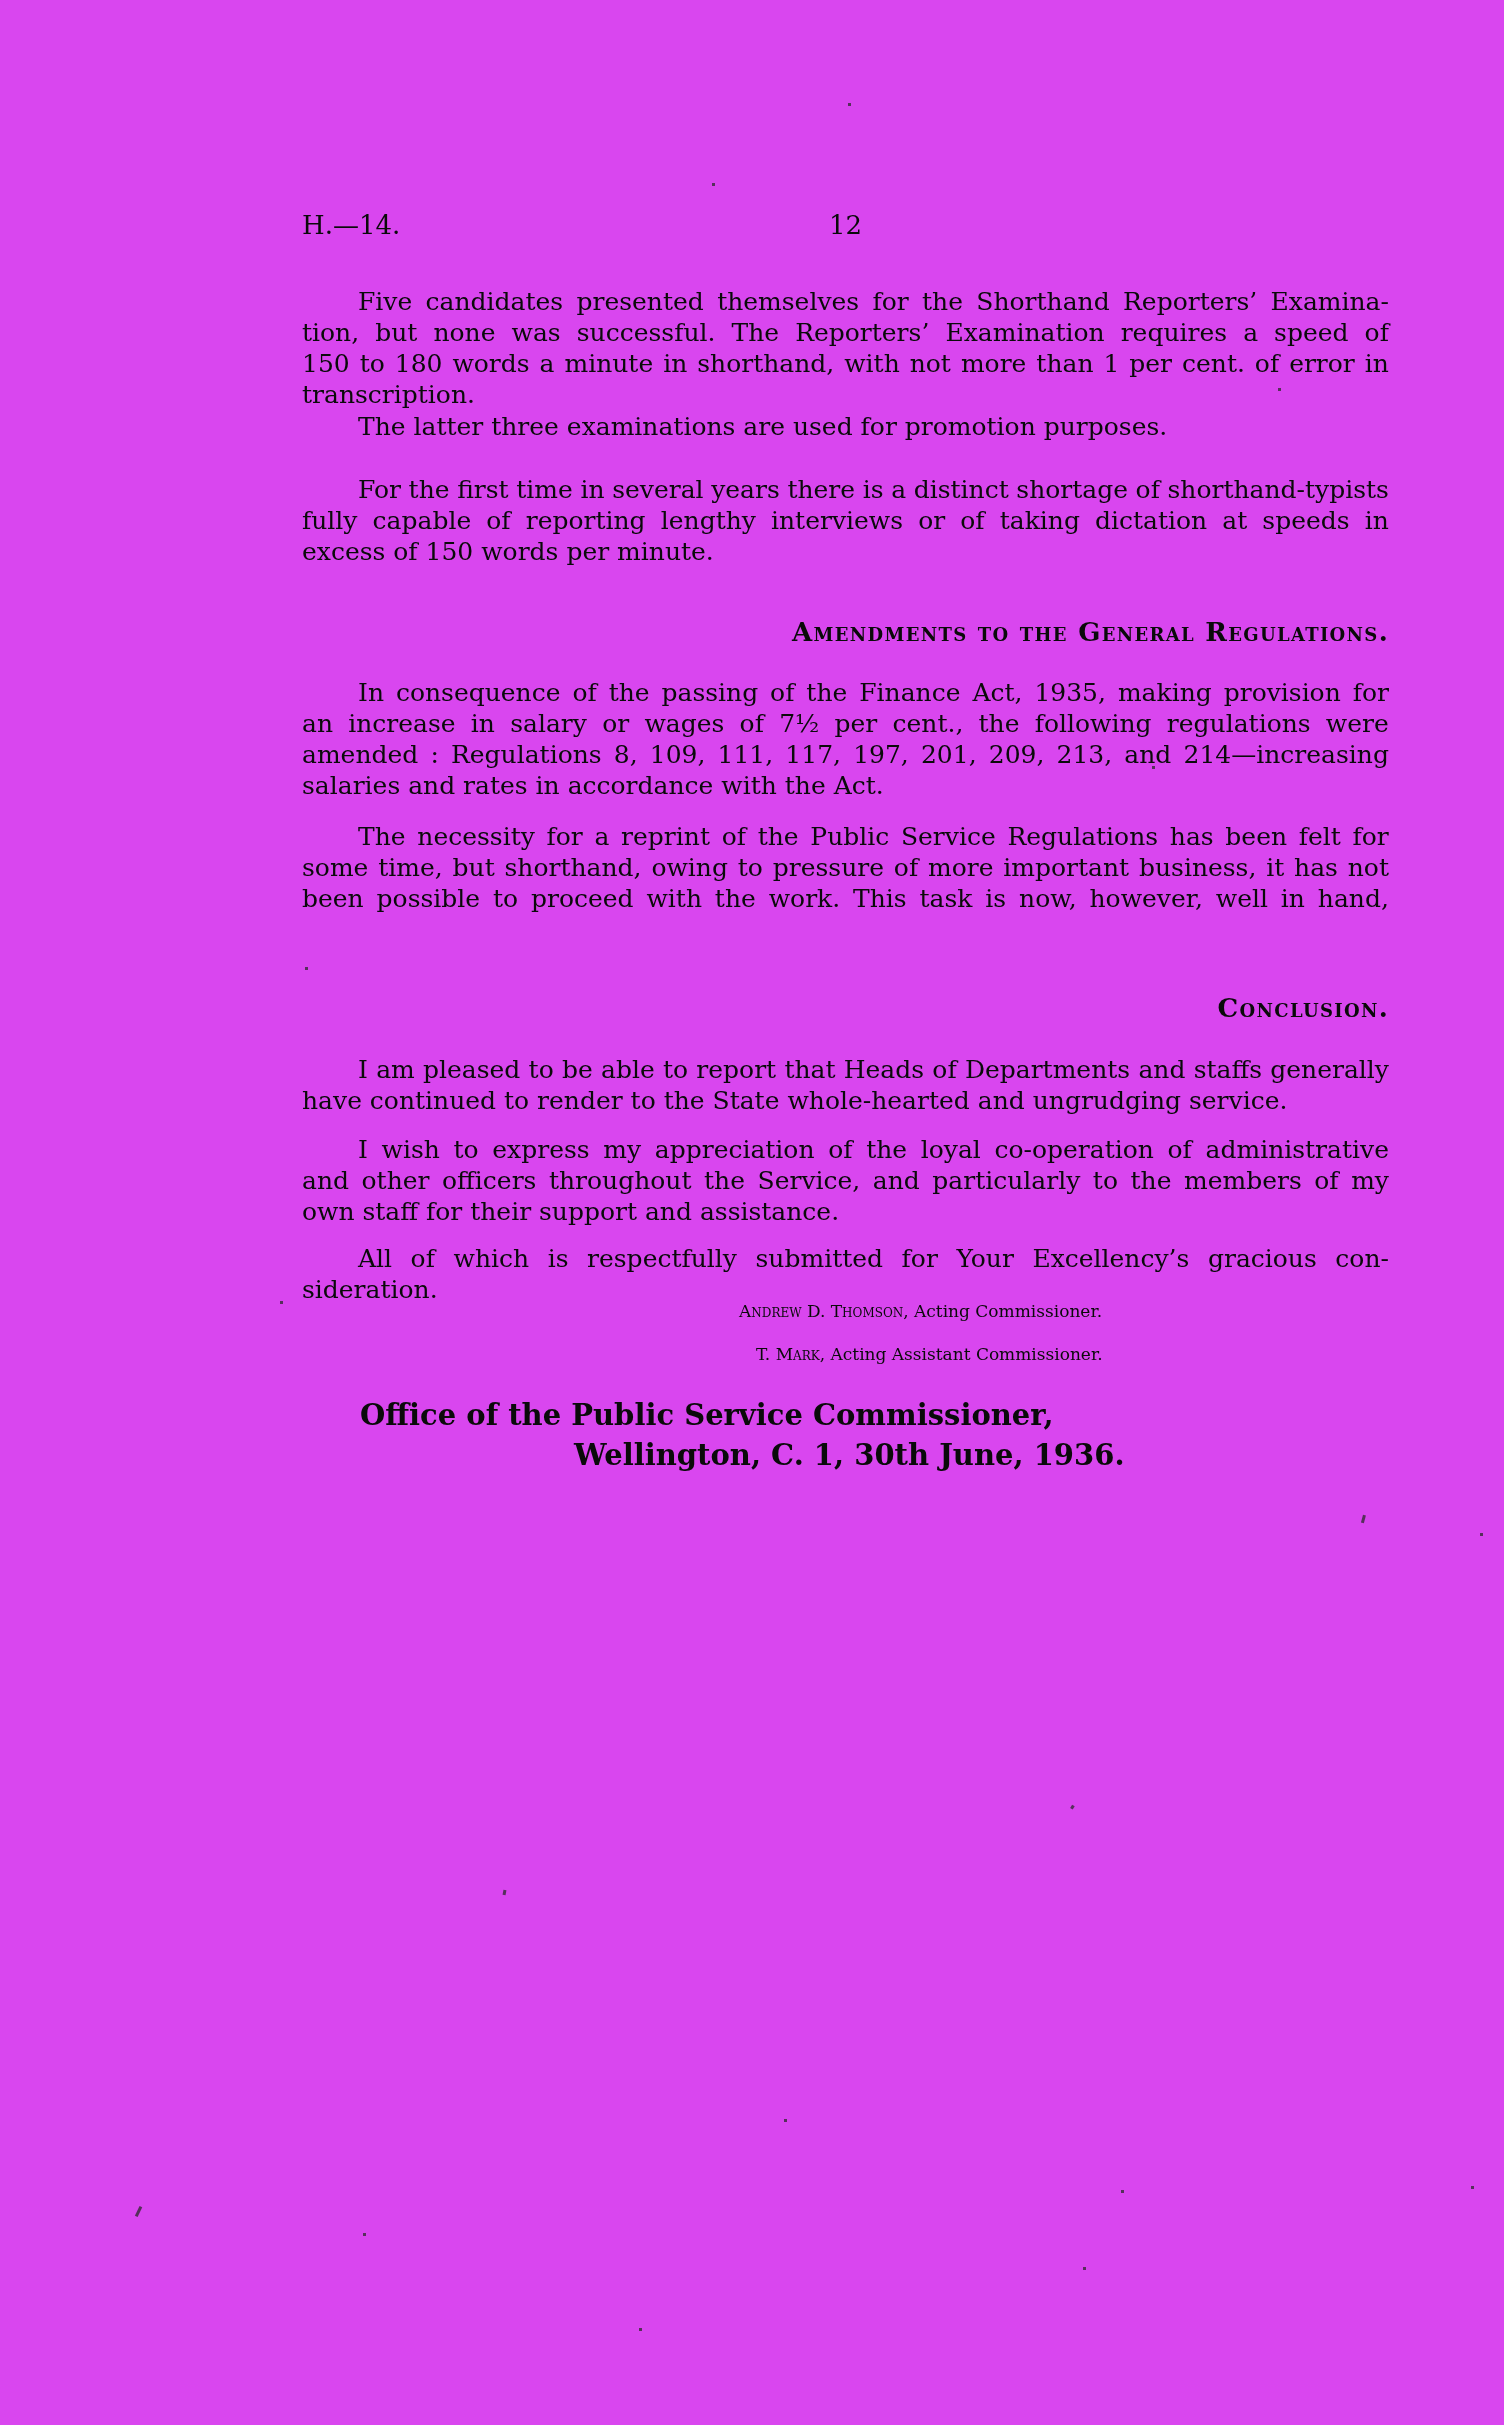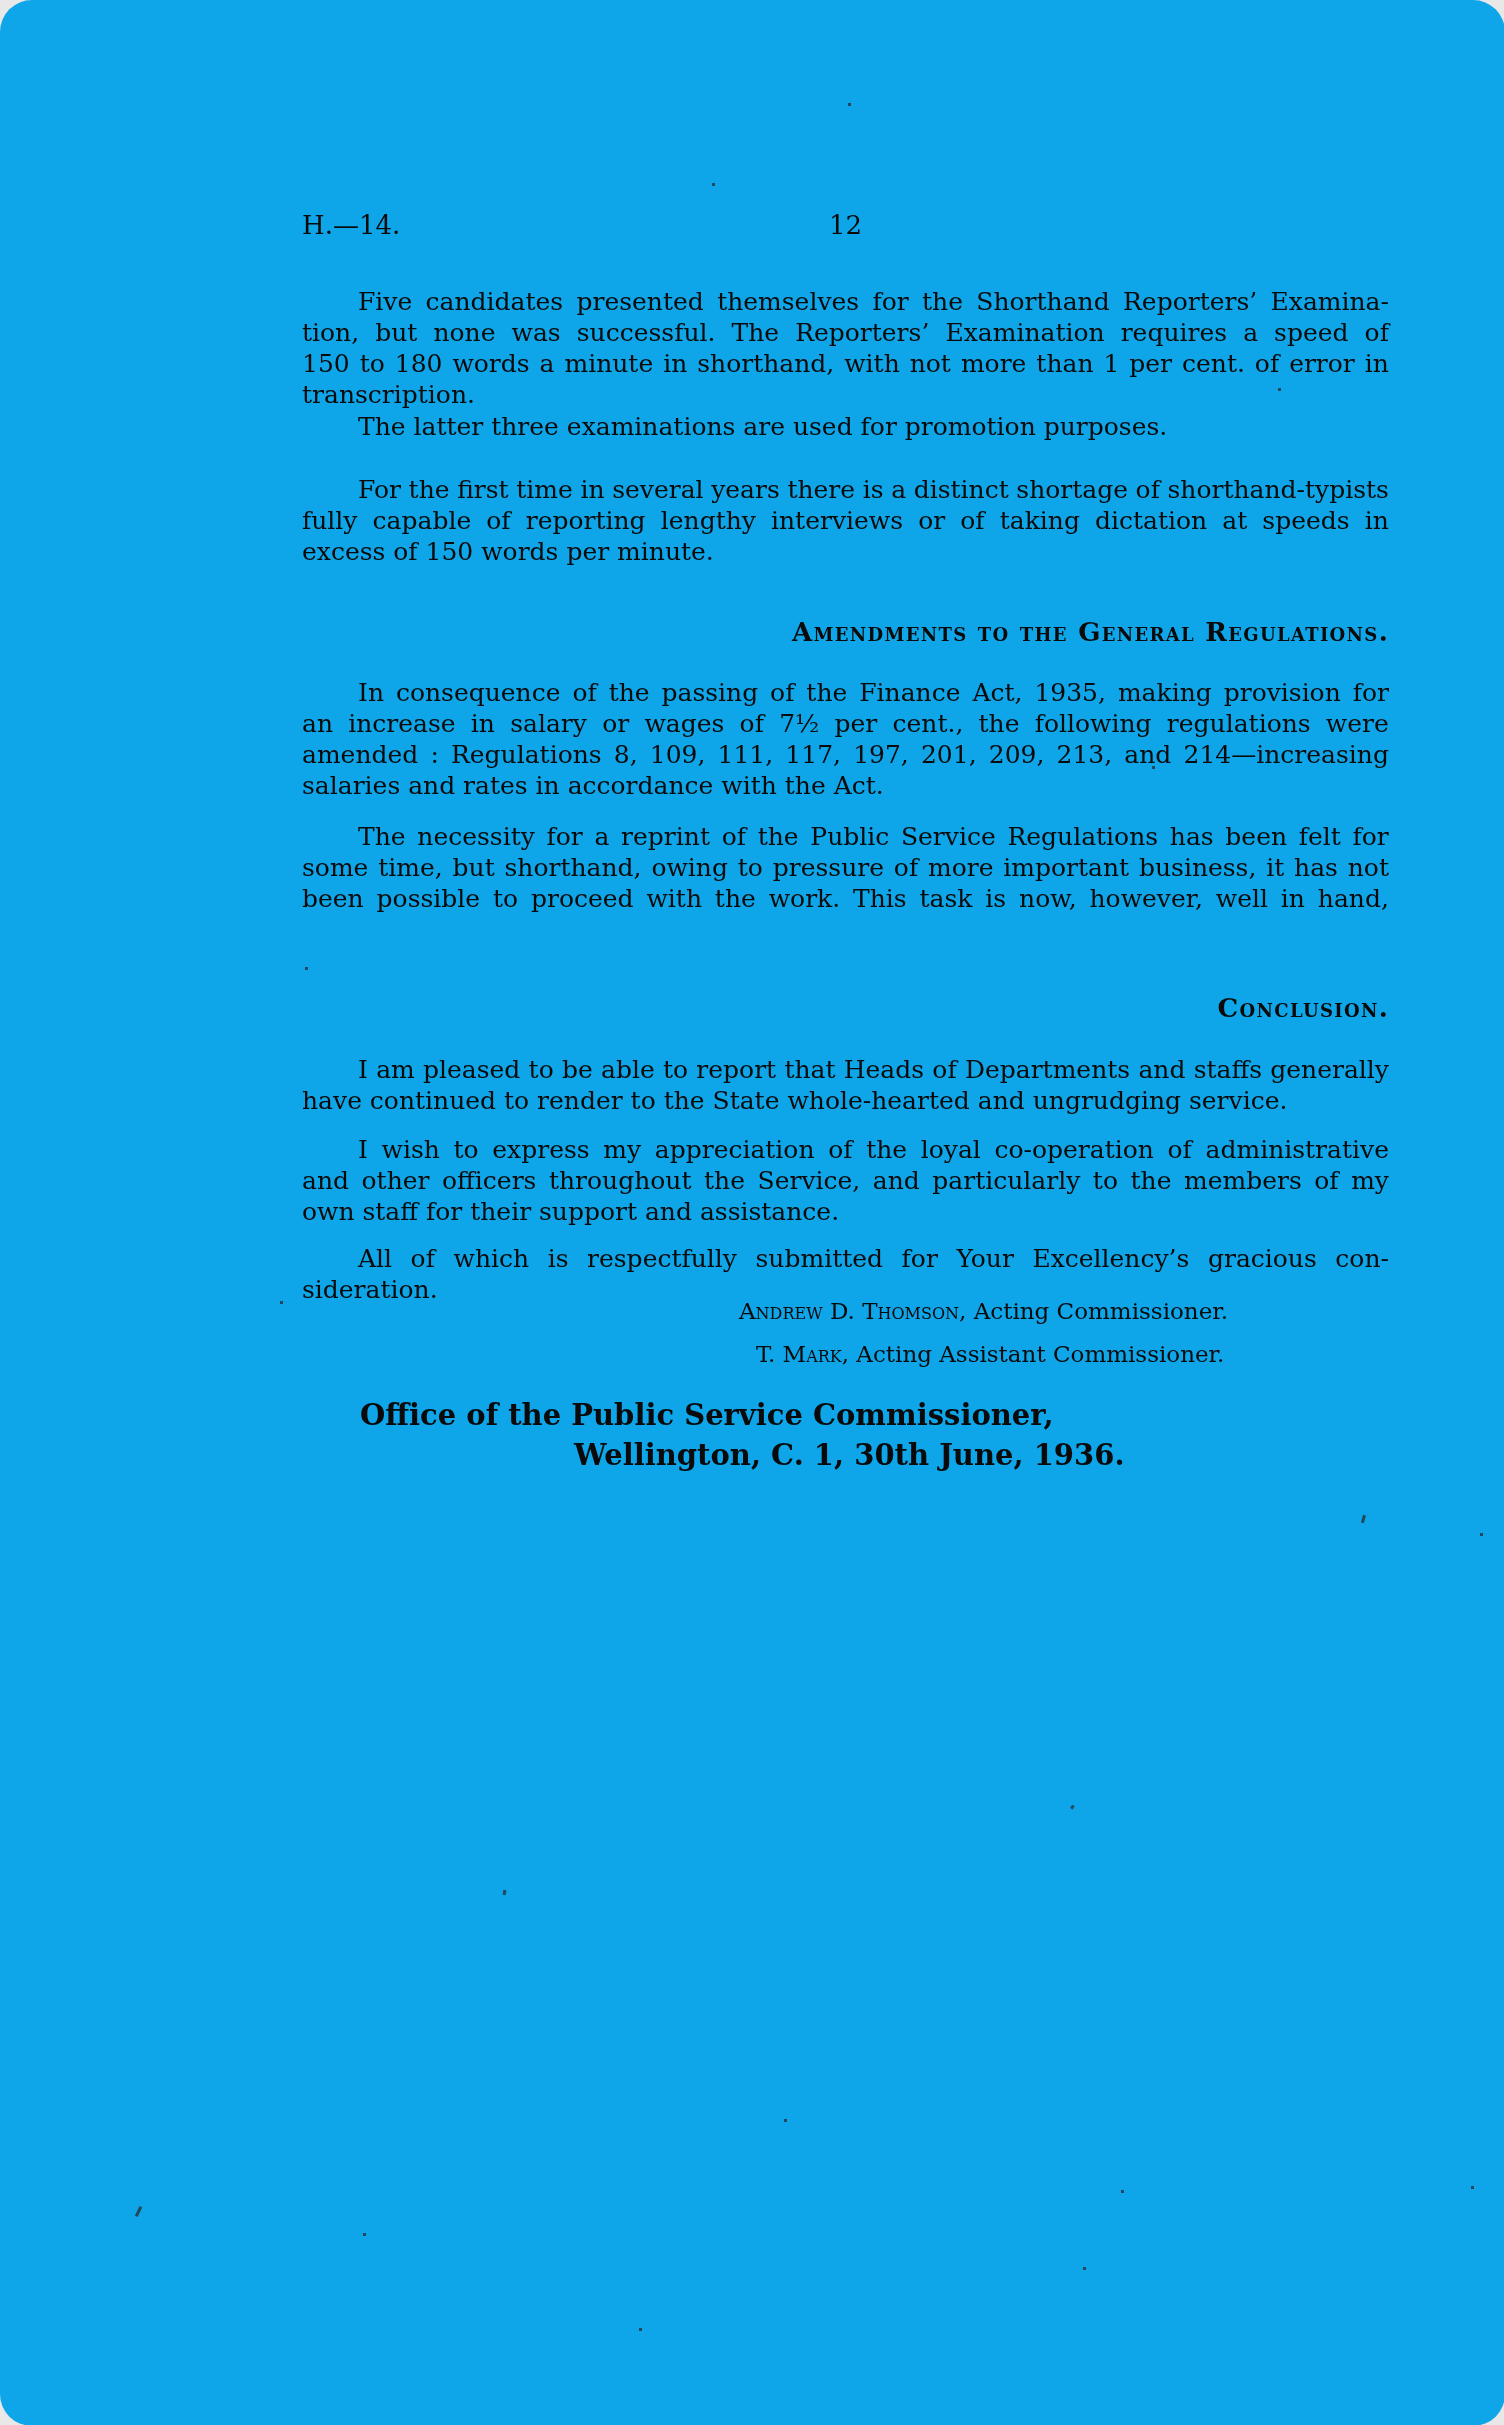--- a/index.html
+++ b/index.html
@@ -4,25 +4,24 @@
 <style>
   html, body {
     margin: 0;
     padding: 0;
     background: #e8e8e8;
   }
   .page {
     position: relative;
     width: 1505px;
     height: 2426px;
-    background: #0ea5e9;
+    background: #d946ef;
     color: #0a0a0a;
     font-family: "DejaVu Serif", "Liberation Serif", serif;
     overflow: hidden;
-    border-radius: 32px;
   }
   .text-col {
     position: absolute;
     left: 302px;
     top: 0;
     width: 1087px;
     height: 100%;
   }
   .header-row {
     position: absolute;
@@ -71,21 +70,21 @@
     font-variant: small-caps;
     font-size: 26px;
     line-height: 33px;
     letter-spacing: 1.3px;
     text-align: right;
     width: 100%;
     font-weight: bold;
   }
   .sig-line {
     position: absolute;
-    font-size: 23px;
+    font-size: 17px;
     line-height: 33px;
     white-space: nowrap;
   }
   .plain-line {
     position: absolute;
     font-size: 29px;
     line-height: 33px;
     white-space: nowrap;
     font-weight: bold;
   }

